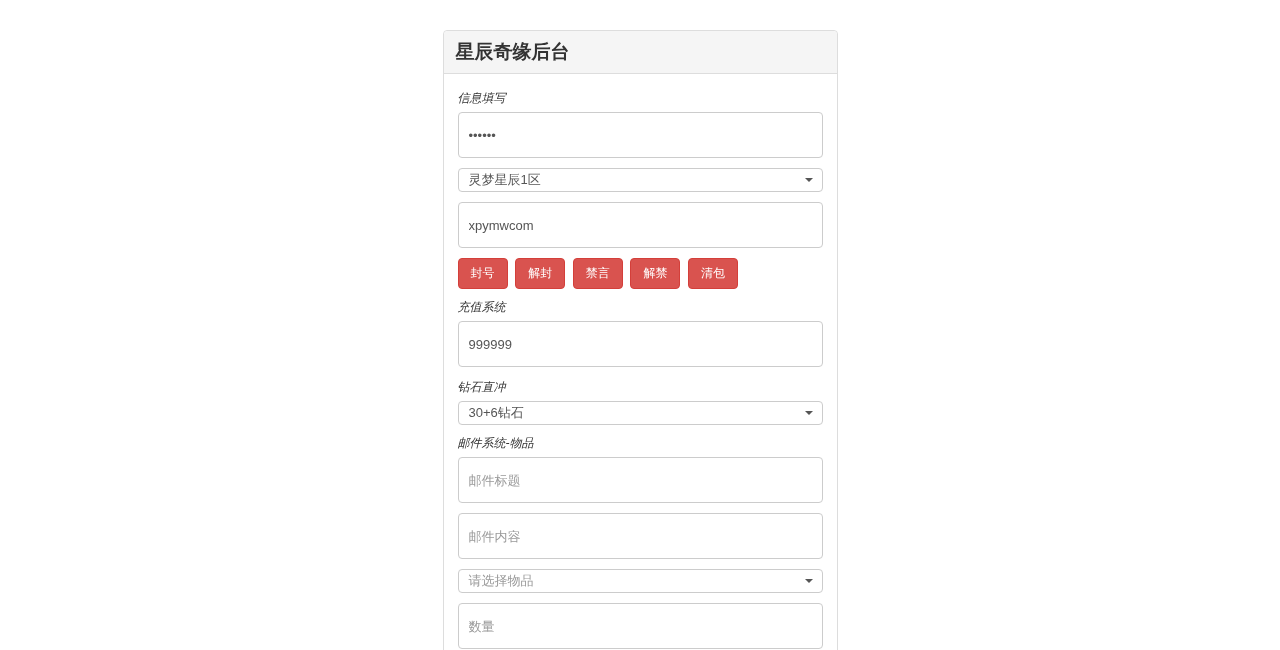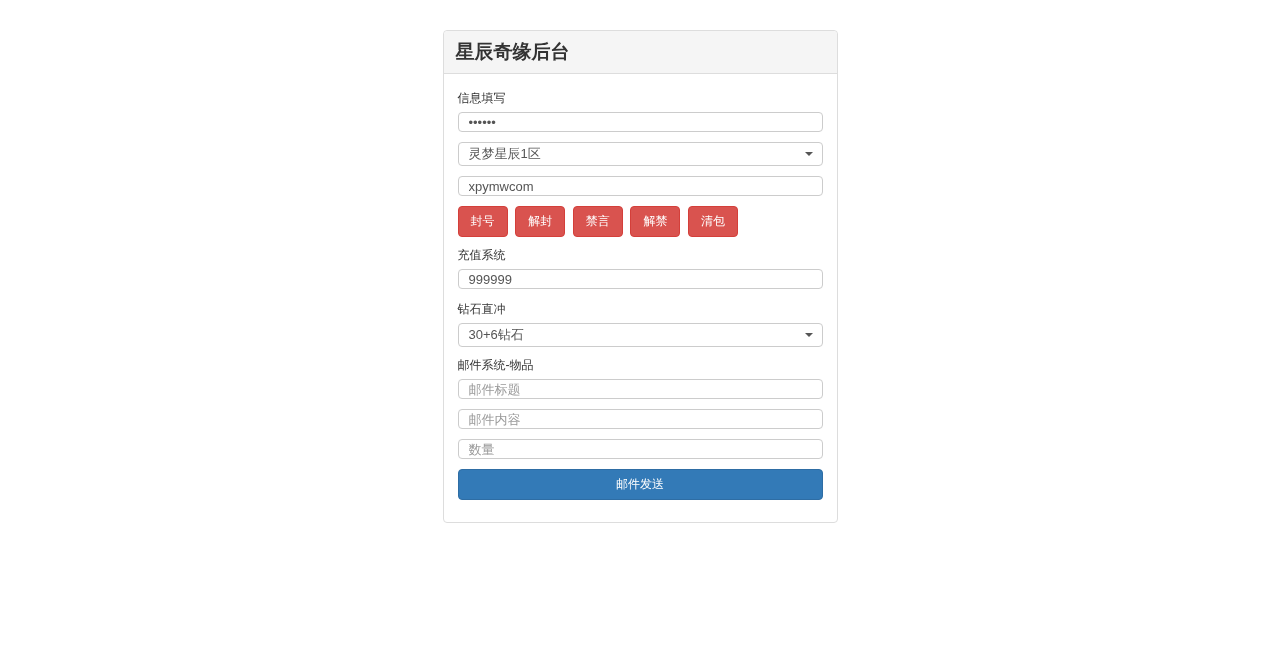--- a/index.html
+++ b/index.html
@@ -30,24 +30,25 @@
       border-radius: 4px 4px 0 0;
     }
     .panel-body {
       padding: 14px;
     }
     .section-label {
       font-size: 12px;
       color: #333;
       margin-bottom: 5px;
       margin-top: 2px;
+      font-style: italic;
     }
     .form-control {
       width: 100%;
-      height: 20px;
+      height: 46px;
       padding: 4px 10px;
       font-size: 13px;
       color: #555;
       background: #fff;
       border: 1px solid #ccc;
       border-radius: 4px;
       margin-bottom: 10px;
       outline: none;
     }
     .form-control::placeholder {
@@ -150,20 +151,26 @@
     <div class="select-wrapper">
       <div class="select-control">
         <span>30+6钻石</span>
       </div>
       <span class="caret"></span>
     </div>
 
     <div class="section-label">邮件系统-物品</div>
     <input type="text" class="form-control" placeholder="邮件标题" style="">
     <input type="text" class="form-control" placeholder="邮件内容" style="">
+    <div class="select-wrapper">
+      <div class="select-control placeholder">
+        <span>请选择物品</span>
+      </div>
+      <span class="caret"></span>
+    </div>
     <input type="text" class="form-control" placeholder="数量" style="">
     <button class="btn btn-primary btn-block">邮件发送</button>
     
 
     
     
     
 
   </div>
 </div>

